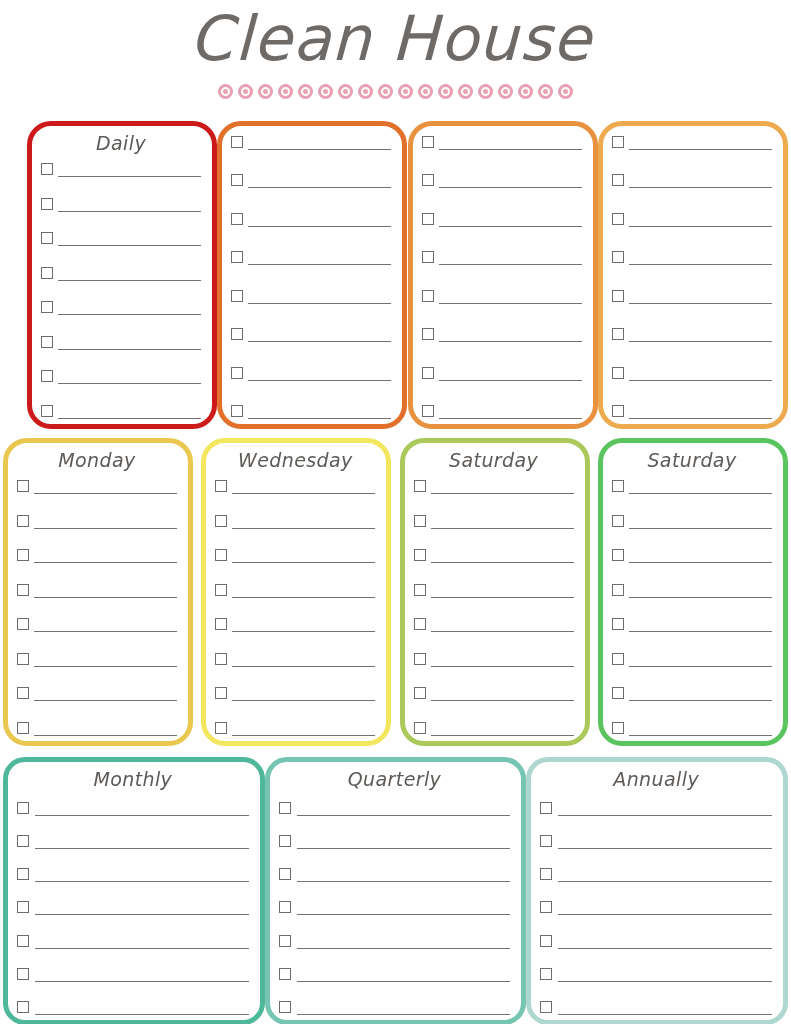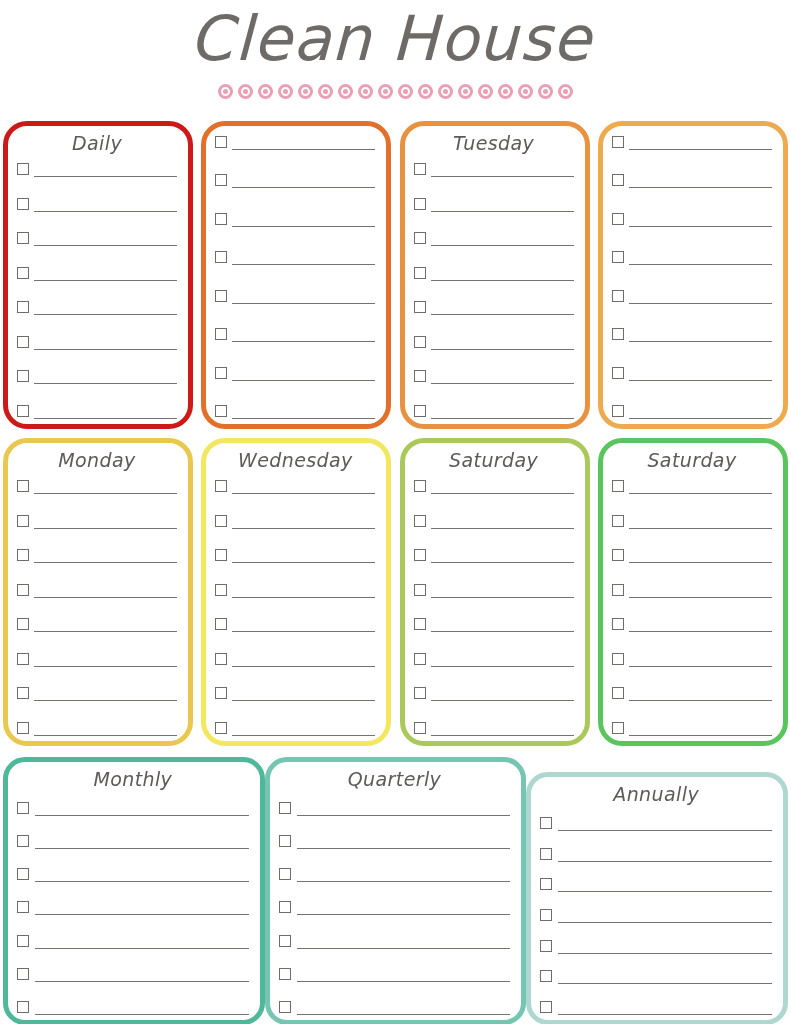--- a/index.html
+++ b/index.html
@@ -163,21 +163,21 @@
       <span class="dot" style="border-color: rgb(232, 160, 180);"></span>
       <span class="dot" style="border-color: rgb(232, 160, 180);"></span>
       <span class="dot" style="border-color: rgb(232, 160, 180);"></span>
       <span class="dot" style="border-color: rgb(232, 160, 180);"></span>
       <span class="dot" style="border-color: rgb(232, 160, 180);"></span>
     </div>
 </div>
 
 <div class="board">
     <div class="card-row row-week">
-      <div class="card card-week" style="border-color: rgb(204, 26, 26);">
+      <div class="card card-week" style="border-color: rgb(204, 26, 26); margin-left: 24px;">
         <div class="card-title">Daily</div>
         <div class="rows">
           <div class="task-row">
             <span class="checkbox" style="border-color: rgb(111, 108, 105);"></span>
             <span class="task-line" style="border-bottom-color: rgb(117, 114, 112);"></span>
           </div>
           <div class="task-row">
             <span class="checkbox" style="border-color: rgb(111, 108, 105);"></span>
             <span class="task-line" style="border-bottom-color: rgb(117, 114, 112);"></span>
           </div>
@@ -237,21 +237,20 @@
             <span class="checkbox" style="border-color: rgb(111, 108, 105);"></span>
             <span class="task-line" style="border-bottom-color: rgb(117, 114, 112);"></span>
           </div>
           <div class="task-row">
             <span class="checkbox" style="border-color: rgb(111, 108, 105);"></span>
             <span class="task-line" style="border-bottom-color: rgb(117, 114, 112);"></span>
           </div>
         </div>
       </div>
       <div class="card card-week" style="border-color: rgb(232, 145, 63);">
-        <div class="card-title">Tuesday</div>
         <div class="rows">
           <div class="task-row">
             <span class="checkbox" style="border-color: rgb(111, 108, 105);"></span>
             <span class="task-line" style="border-bottom-color: rgb(117, 114, 112);"></span>
           </div>
           <div class="task-row">
             <span class="checkbox" style="border-color: rgb(111, 108, 105);"></span>
             <span class="task-line" style="border-bottom-color: rgb(117, 114, 112);"></span>
           </div>
           <div class="task-row">
@@ -527,21 +526,21 @@
           <div class="task-row">
             <span class="checkbox" style="border-color: rgb(111, 108, 105);"></span>
             <span class="task-line" style="border-bottom-color: rgb(117, 114, 112);"></span>
           </div>
           <div class="task-row">
             <span class="checkbox" style="border-color: rgb(111, 108, 105);"></span>
             <span class="task-line" style="border-bottom-color: rgb(117, 114, 112);"></span>
           </div>
         </div>
       </div>
-      <div class="card card-period" style="border-color: rgb(174, 216, 207); margin-top: 15px;">
+      <div class="card card-period" style="border-color: rgb(174, 216, 207);">
         <div class="card-title">Annually</div>
         <div class="rows">
           <div class="task-row">
             <span class="checkbox" style="border-color: rgb(111, 108, 105);"></span>
             <span class="task-line" style="border-bottom-color: rgb(117, 114, 112);"></span>
           </div>
           <div class="task-row">
             <span class="checkbox" style="border-color: rgb(111, 108, 105);"></span>
             <span class="task-line" style="border-bottom-color: rgb(117, 114, 112);"></span>
           </div>

